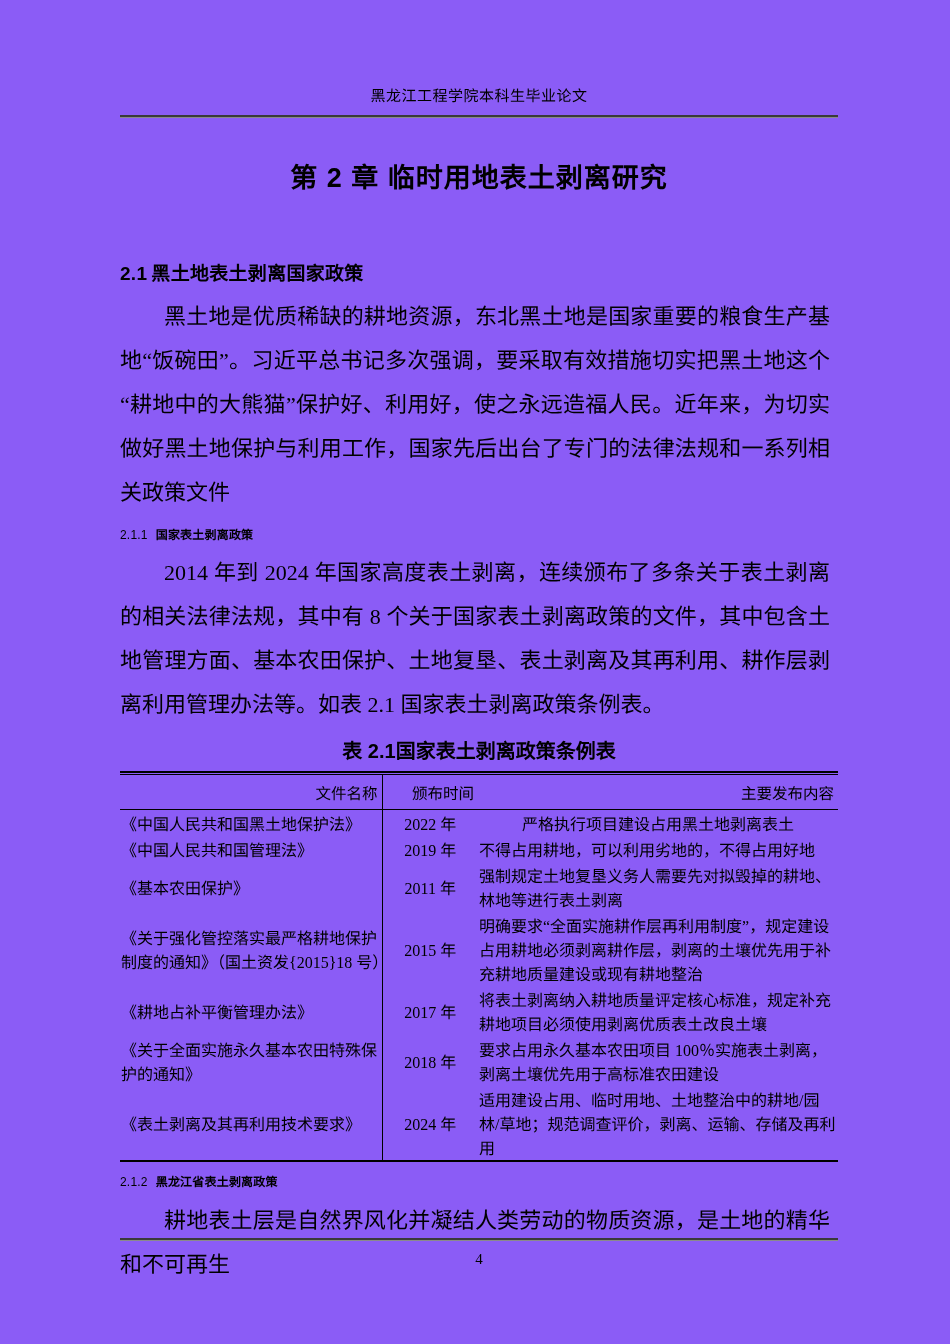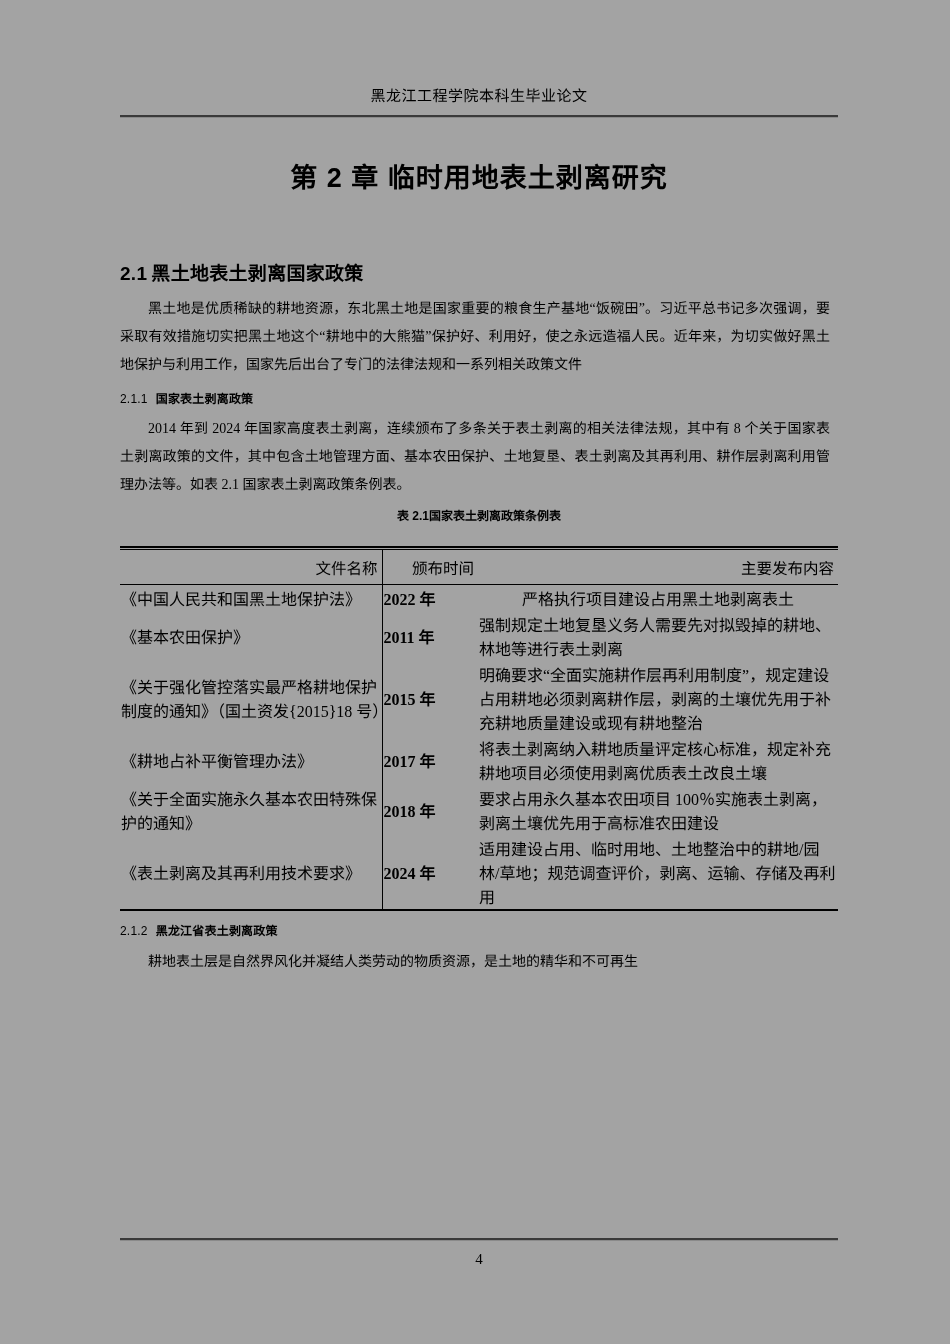--- a/index.html
+++ b/index.html
@@ -11,21 +11,21 @@
   body {
     font-family: "Liberation Serif", "DejaVu Serif", serif;
     color: #000000;
     -webkit-font-smoothing: antialiased;
   }
   .page {
     position: relative;
     width: 950px;
     height: 1344px;
     margin: 0 auto;
-    background: #a3a3a3;
+    background: #8b5cf6;
     overflow: hidden;
     box-sizing: border-box;
   }
 
   
   .page-header {
     position: absolute;
     left: 120px;
     top: 86px;
     width: 718px;
@@ -106,46 +106,46 @@
     font-size: 12px;
     font-weight: bold;
     margin: 10px 0 0 0;
     padding: 0;
     line-height: 1.7;
     letter-spacing: 0.2px;
   }
   h3.subsection-heading .num { margin-right: 8px; font-weight: normal; }
 
   p.body-text {
-    font-size: 14px;
+    font-size: 22px;
     line-height: 2.0;
     margin: 6px 8px 0 0;
     padding: 0;
     text-align: justify;
     text-justify: inter-ideograph;
     text-indent: 2em;
   }
 
   
   .table-caption {
     font-family: "Liberation Sans", "DejaVu Sans", sans-serif;
-    font-size: 12px;
+    font-size: 20px;
     font-weight: bold;
     text-align: center;
-    margin: 8px 0 20px 0;
+    margin: 8px 0 4px 0;
     line-height: 1.6;
   }
   .table-caption .cap-body {
     font-family: "Liberation Serif", "DejaVu Serif", serif;
     font-weight: bold;
   }
   td.cell-name {
     border-right: 1px solid #000;
   }
-  td.cell-year { white-space: nowrap; font-weight: bold; }
+  td.cell-year { text-align: center; white-space: nowrap; }
   td.cell-desc { text-align: left; }
   td.cell-desc.single-line { text-align: center; }
   .table-wrap {
     position: relative;
   }
   .tbl-rule-double-top {
     width: 718px;
     height: 4px;
     border-top: 2px solid #000;
     border-bottom: 1px solid #000;
@@ -243,20 +243,25 @@
               <col class="c-year">
               <col class="c-desc">
             </colgroup>
           <tbody id="policy-rows">
               <tr>
                 <td class="cell-name">《中国人民共和国黑土地保护法》</td>
                 <td class="cell-year">2022 年</td>
                 <td class="cell-desc single-line">严格执行项目建设占用黑土地剥离表土</td>
               </tr>
               <tr>
+                <td class="cell-name">《中国人民共和国管理法》</td>
+                <td class="cell-year">2019 年</td>
+                <td class="cell-desc">不得占用耕地，可以利用劣地的，不得占用好地</td>
+              </tr>
+              <tr>
                 <td class="cell-name">《基本农田保护》</td>
                 <td class="cell-year">2011 年</td>
                 <td class="cell-desc">强制规定土地复垦义务人需要先对拟毁掉的耕地、林地等进行表土剥离</td>
               </tr>
               <tr>
                 <td class="cell-name">《关于强化管控落实最严格耕地保护制度的通知》（国土资发{2015}18 号）</td>
                 <td class="cell-year">2015 年</td>
                 <td class="cell-desc">明确要求“全面实施耕作层再利用制度”，规定建设占用耕地必须剥离耕作层，剥离的土壤优先用于补充耕地质量建设或现有耕地整治</td>
               </tr>
               <tr>

